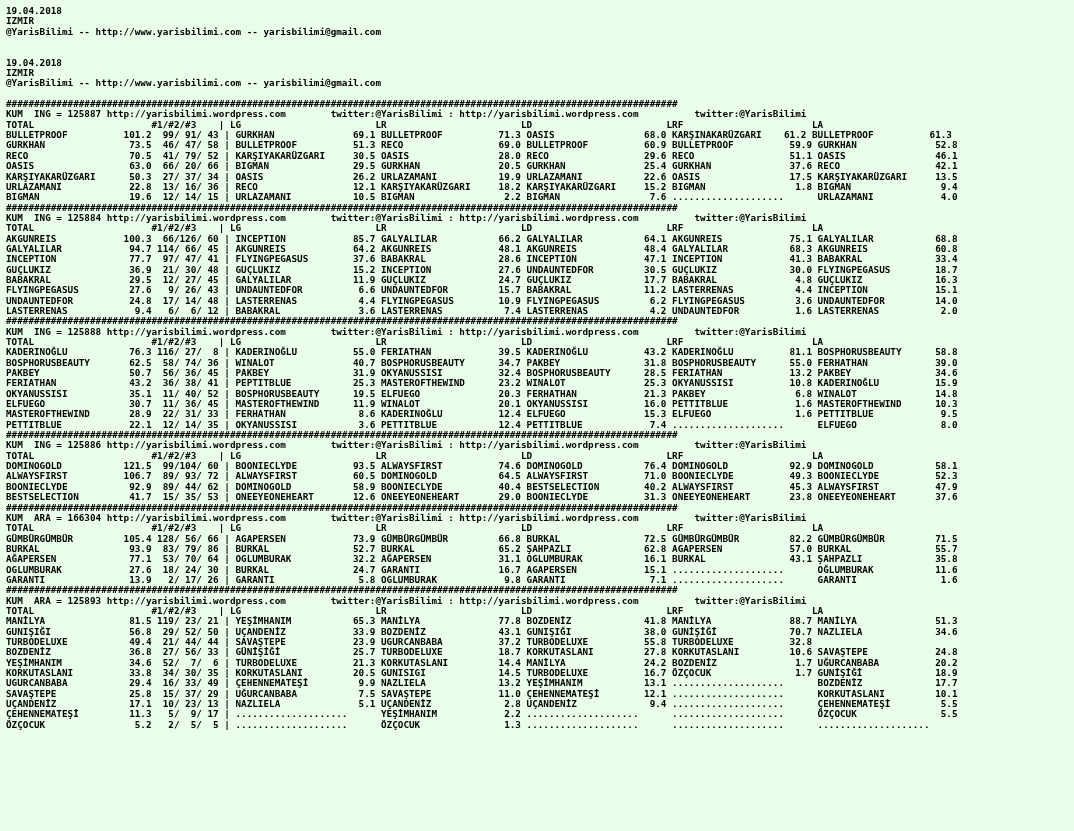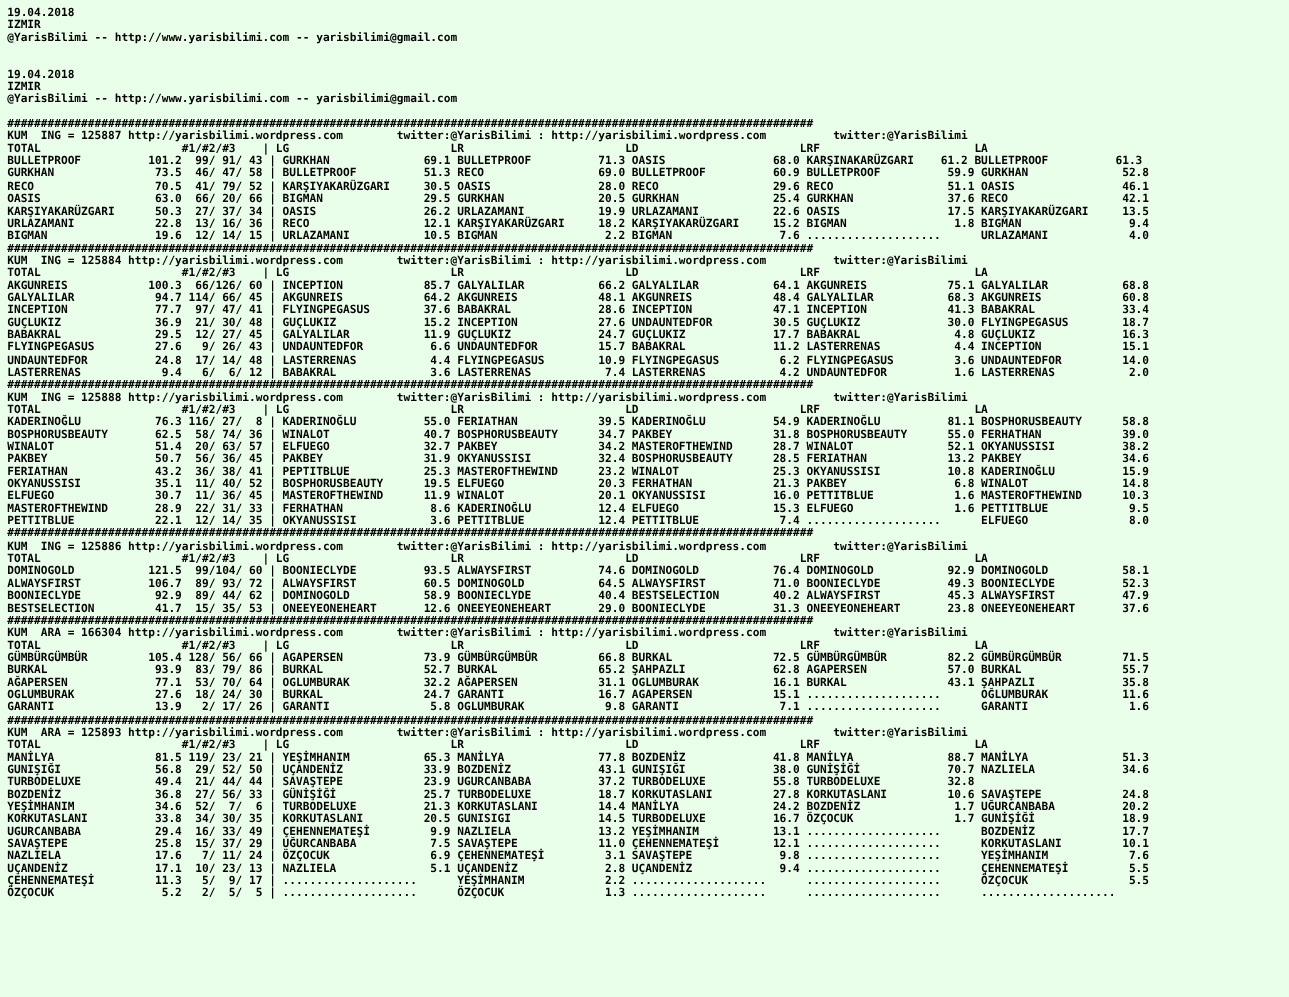--- a/index.html
+++ b/index.html
@@ -62,23 +62,22 @@
       <pre>GALYALILAR            94.7 114/ 66/ 45 | AKGUNREIS            64.2 AKGUNREIS            48.1 AKGUNREIS            48.4 GALYALILAR           68.3 AKGUNREIS            60.8</pre>
       <pre>INCEPTION             77.7  97/ 47/ 41 | FLYINGPEGASUS        37.6 BABAKRAL             28.6 INCEPTION            47.1 INCEPTION            41.3 BABAKRAL             33.4</pre>
       <pre>GUÇLUKIZ              36.9  21/ 30/ 48 | GUÇLUKIZ             15.2 INCEPTION            27.6 UNDAUNTEDFOR         30.5 GUÇLUKIZ             30.0 FLYINGPEGASUS        18.7</pre>
       <pre>BABAKRAL              29.5  12/ 27/ 45 | GALYALILAR           11.9 GUÇLUKIZ             24.7 GUÇLUKIZ             17.7 BABAKRAL              4.8 GUÇLUKIZ             16.3</pre>
       <pre>FLYINGPEGASUS         27.6   9/ 26/ 43 | UNDAUNTEDFOR          6.6 UNDAUNTEDFOR         15.7 BABAKRAL             11.2 LASTERRENAS           4.4 INCEPTION            15.1</pre>
       <pre>UNDAUNTEDFOR          24.8  17/ 14/ 48 | LASTERRENAS           4.4 FLYINGPEGASUS        10.9 FLYINGPEGASUS         6.2 FLYINGPEGASUS         3.6 UNDAUNTEDFOR         14.0</pre>
       <pre>LASTERRENAS            9.4   6/  6/ 12 | BABAKRAL              3.6 LASTERRENAS           7.4 LASTERRENAS           4.2 UNDAUNTEDFOR          1.6 LASTERRENAS           2.0</pre>
       <pre class="sep">########################################################################################################################</pre>
       <pre>KUM  ING = 125888 http://yarisbilimi.wordpress.com        twitter:@YarisBilimi : http://yarisbilimi.wordpress.com          twitter:@YarisBilimi</pre>
       <pre>TOTAL                     #1/#2/#3    | LG                        LR                        LD                        LRF                       LA</pre>
-      <pre>KADERINOĞLU           76.3 116/ 27/  8 | KADERINOĞLU          55.0 FERIATHAN            39.5 KADERINOĞLU          54.9 KADERINOĞLU          81.1 BOSPHORUSBEAUTY      58.8</pre>
+      <pre>KADERINOĞLU           76.3 116/ 27/  8 | KADERINOĞLU          55.0 FERIATHAN            39.5 KADERINOĞLU          43.2 KADERINOĞLU          81.1 BOSPHORUSBEAUTY      58.8</pre>
       <pre>BOSPHORUSBEAUTY       62.5  58/ 74/ 36 | WINALOT              40.7 BOSPHORUSBEAUTY      34.7 PAKBEY               31.8 BOSPHORUSBEAUTY      55.0 FERHATHAN            39.0</pre>
-      <pre>WINALOT               51.4  20/ 63/ 57 | ELFUEGO              32.7 PAKBEY               34.2 MASTEROFTHEWIND      28.7 WINALOT              52.1 OKYANUSSISI          38.2</pre>
       <pre>PAKBEY                50.7  56/ 36/ 45 | PAKBEY               31.9 OKYANUSSISI          32.4 BOSPHORUSBEAUTY      28.5 FERIATHAN            13.2 PAKBEY               34.6</pre>
       <pre>FERIATHAN             43.2  36/ 38/ 41 | PEPTITBLUE           25.3 MASTEROFTHEWIND      23.2 WINALOT              25.3 OKYANUSSISI          10.8 KADERINOĞLU          15.9</pre>
       <pre>OKYANUSSISI           35.1  11/ 40/ 52 | BOSPHORUSBEAUTY      19.5 ELFUEGO              20.3 FERHATHAN            21.3 PAKBEY                6.8 WINALOT              14.8</pre>
       <pre>ELFUEGO               30.7  11/ 36/ 45 | MASTEROFTHEWIND      11.9 WINALOT              20.1 OKYANUSSISI          16.0 PETTITBLUE            1.6 MASTEROFTHEWIND      10.3</pre>
       <pre>MASTEROFTHEWIND       28.9  22/ 31/ 33 | FERHATHAN             8.6 KADERINOĞLU          12.4 ELFUEGO              15.3 ELFUEGO               1.6 PETTITBLUE            9.5</pre>
       <pre>PETTITBLUE            22.1  12/ 14/ 35 | OKYANUSSISI           3.6 PETTITBLUE           12.4 PETTITBLUE            7.4 ....................      ELFUEGO               8.0</pre>
       <pre class="sep">########################################################################################################################</pre>
       <pre>KUM  ING = 125886 http://yarisbilimi.wordpress.com        twitter:@YarisBilimi : http://yarisbilimi.wordpress.com          twitter:@YarisBilimi</pre>
       <pre>TOTAL                     #1/#2/#3    | LG                        LR                        LD                        LRF                       LA</pre>
       <pre>DOMINOGOLD           121.5  99/104/ 60 | BOONIECLYDE          93.5 ALWAYSFIRST          74.6 DOMINOGOLD           76.4 DOMINOGOLD           92.9 DOMINOGOLD           58.1</pre>
@@ -97,19 +96,18 @@
       <pre>KUM  ARA = 125893 http://yarisbilimi.wordpress.com        twitter:@YarisBilimi : http://yarisbilimi.wordpress.com          twitter:@YarisBilimi</pre>
       <pre>TOTAL                     #1/#2/#3    | LG                        LR                        LD                        LRF                       LA</pre>
       <pre>MANİLYA               81.5 119/ 23/ 21 | YEŞİMHANIM           65.3 MANİLYA              77.8 BOZDENİZ             41.8 MANİLYA              88.7 MANİLYA              51.3</pre>
       <pre>GUNIŞIĞI              56.8  29/ 52/ 50 | UÇANDENİZ            33.9 BOZDENİZ             43.1 GUNIŞIĞI             38.0 GUNİŞİĞİ             70.7 NAZLIELA             34.6</pre>
       <pre>TURBODELUXE           49.4  21/ 44/ 44 | SAVAŞTEPE            23.9 UGURCANBABA          37.2 TURBODELUXE          55.8 TURBODELUXE          32.8</pre>
       <pre>BOZDENİZ              36.8  27/ 56/ 33 | GÜNİŞİĞİ             25.7 TURBODELUXE          18.7 KORKUTASLANI         27.8 KORKUTASLANI         10.6 SAVAŞTEPE            24.8</pre>
       <pre>YEŞİMHANIM            34.6  52/  7/  6 | TURBODELUXE          21.3 KORKUTASLANI         14.4 MANİLYA              24.2 BOZDENİZ              1.7 UĞURCANBABA          20.2</pre>
       <pre>KORKUTASLANI          33.8  34/ 30/ 35 | KORKUTASLANI         20.5 GUNISIGI             14.5 TURBODELUXE          16.7 ÖZÇOCUK               1.7 GUNİŞİĞİ             18.9</pre>
       <pre>UGURCANBABA           29.4  16/ 33/ 49 | ÇEHENNEMATEŞİ         9.9 NAZLIELA             13.2 YEŞİMHANIM           13.1 ....................      BOZDENİZ             17.7</pre>
       <pre>SAVAŞTEPE             25.8  15/ 37/ 29 | UĞURCANBABA           7.5 SAVAŞTEPE            11.0 ÇEHENNEMATEŞİ        12.1 ....................      KORKUTASLANI         10.1</pre>
-      <pre>NAZLIELA              17.6   7/ 11/ 24 | ÖZÇOCUK               6.9 ÇEHENNEMATEŞİ         3.1 SAVAŞTEPE             9.8 ....................      YEŞİMHANIM            7.6</pre>
       <pre>UÇANDENİZ             17.1  10/ 23/ 13 | NAZLIELA              5.1 UÇANDENİZ             2.8 UÇANDENİZ             9.4 ....................      ÇEHENNEMATEŞİ         5.5</pre>
       <pre>ÇEHENNEMATEŞİ         11.3   5/  9/ 17 | ....................      YEŞİMHANIM            2.2 ....................      ....................      ÖZÇOCUK               5.5</pre>
       <pre>ÖZÇOCUK                5.2   2/  5/  5 | ....................      ÖZÇOCUK               1.3 ....................      ....................      ....................</pre>
     </div>
 
 </div>
 
 </body></html>

